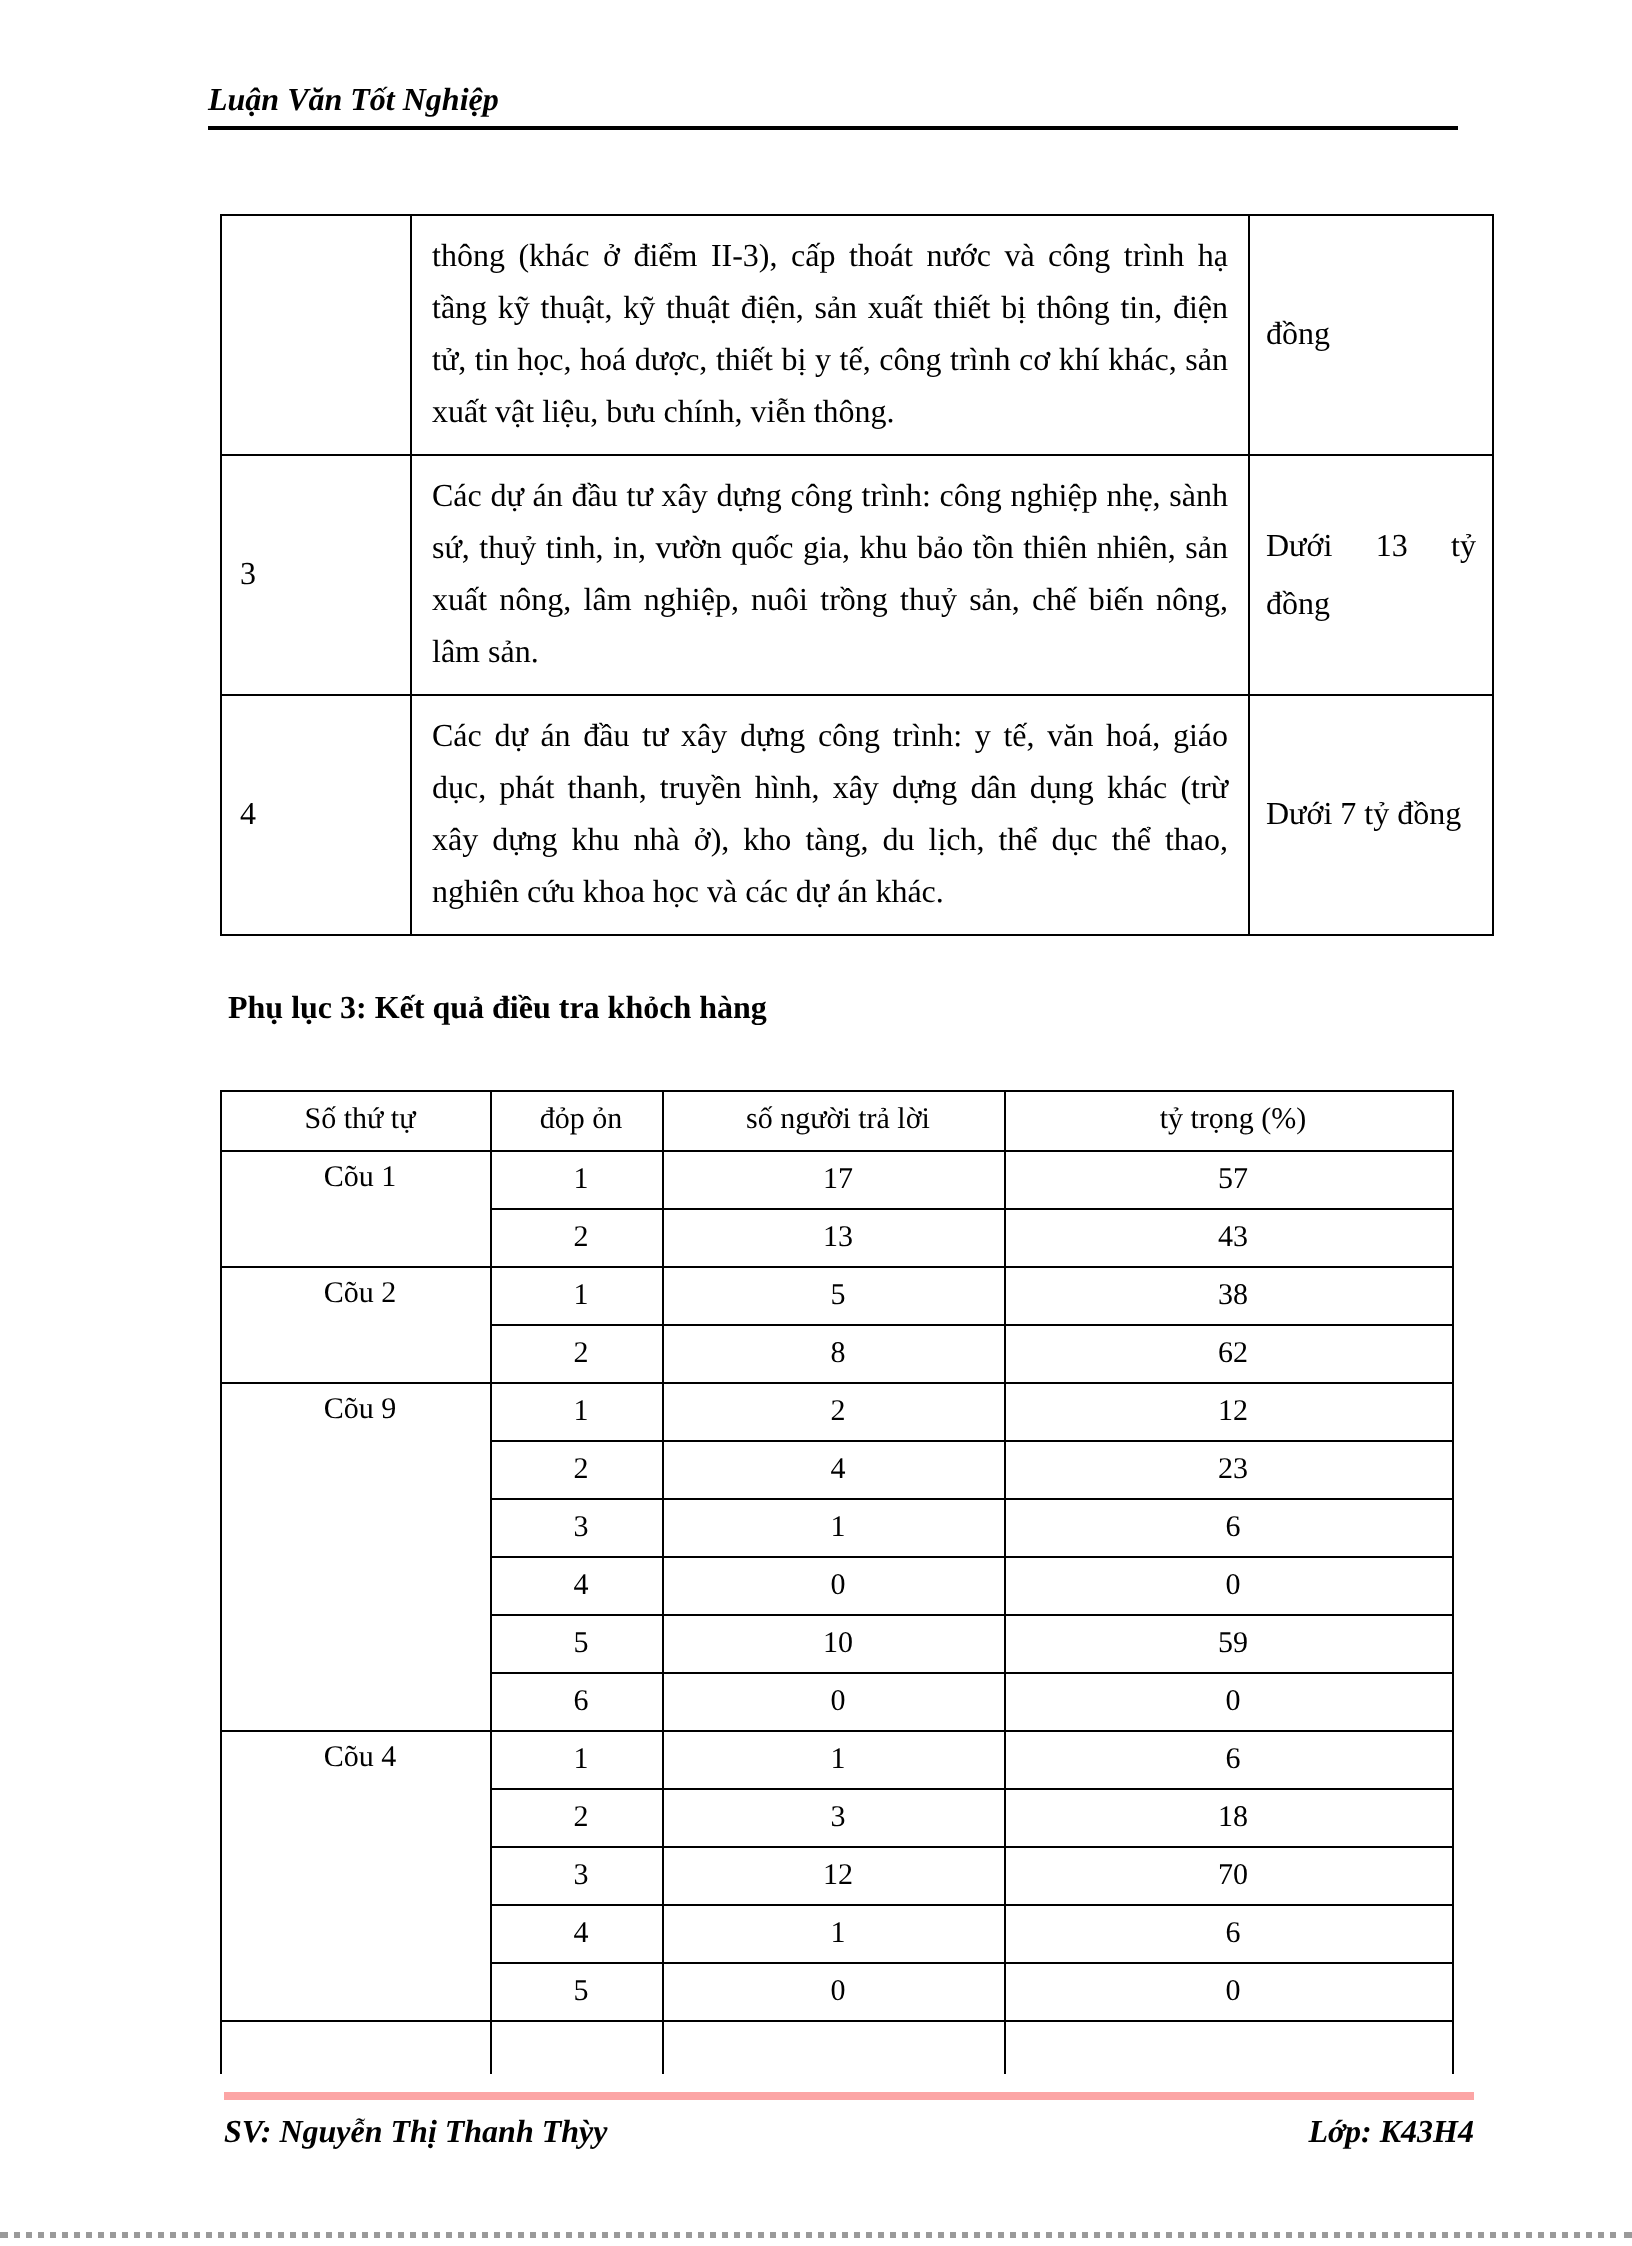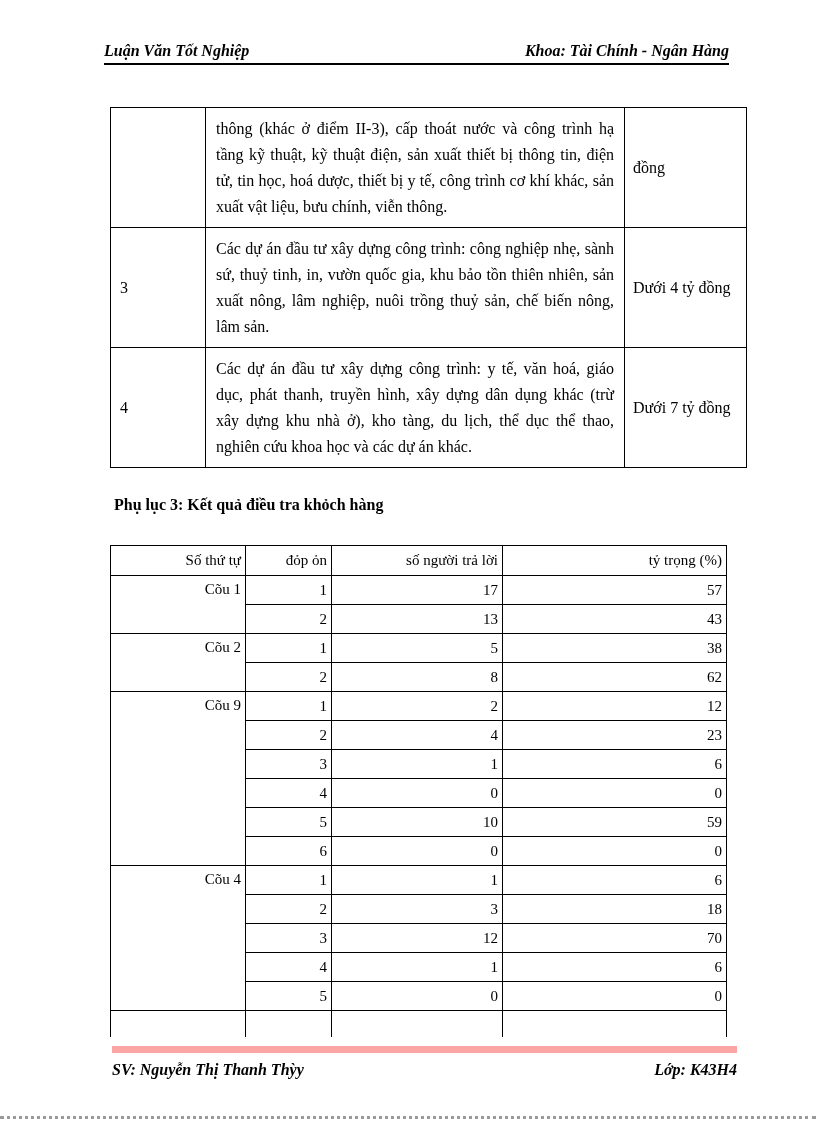--- a/index.html
+++ b/index.html
@@ -16,21 +16,21 @@
   .page-header {
     position:absolute; left:104px; top:42px; width:625px;
     display:flex; justify-content:space-between; align-items:flex-end;
     font-style:italic; font-weight:bold; font-size:16px;
     border-bottom:2px solid #000; padding-bottom:3px;
   }
   .page-footer {
     position:absolute; left:112px; top:1046px; width:625px;
     display:flex; justify-content:space-between;
     font-style:italic; font-weight:bold; font-size:16px;
-    border-top:7px solid #fca5a5; padding-top:8px;
+    border-top:4px solid #fca5a5; padding-top:8px;
   }
   .page-break-line {
     position:absolute; left:0; top:1116px; width:816px; height:0;
     border-top:3px dotted #9a9a9a;
   }
 
   table { border-collapse:collapse; }
   td, th { border:1px solid #000; }
 
   
@@ -50,52 +50,51 @@
     font-weight:bold; font-size:16px;
   }
 
   
   .t2wrap {
     position:absolute; left:110px; top:545px;
     width:620px; height:492px; overflow:hidden;
   }
   .t2 { width:616px; table-layout:fixed; }
   .t2 th, .t2 td {
-    font-size:15px; font-weight:normal; text-align:right;
+    font-size:15px; font-weight:normal; text-align:center;
     vertical-align:middle; padding:0 4px 0 8px;
   }
   .t2 thead tr { height:30px; }
   .t2 tbody tr { height:29px; }
   .t2 .grp { vertical-align:top; padding-top:5px; }
   .t2 tr.partial { height:44px; }
 </style>
 </head>
 <body>
 
 <div class="page-header">
   <span>Luận Văn Tốt Nghiệp</span>
-  <span>Khoa: Tài Chính - Ngân Hàng</span>
 </div>
 
 <table class="t1">
   <colgroup>
     <col style="width:95px">
       <col style="width:419px">
       <col style="width:122px">
   </colgroup>
   <tbody>
       <tr>
         <td class="num"></td>
         <td class="desc">thông (khác ở điểm II-3), cấp thoát nước và công trình hạ tầng kỹ thuật, kỹ thuật điện, sản xuất thiết bị thông tin, điện tử, tin học, hoá dược, thiết bị y tế, công trình cơ khí khác, sản xuất vật liệu, bưu chính, viễn thông.</td>
         <td class="amount">đồng</td>
       </tr>
       <tr>
         <td class="num">3</td>
         <td class="desc">Các dự án đầu tư xây dựng công trình: công nghiệp nhẹ, sành sứ, thuỷ tinh, in, vườn quốc gia, khu bảo tồn thiên nhiên, sản xuất nông, lâm nghiệp, nuôi trồng thuỷ sản, chế biến nông, lâm sản.</td>
-        <td class="amount">Dưới 4 tỷ đồng</td>
+        <td class="amount">Dưới 13 tỷ đồng</td>
       </tr>
       <tr>
         <td class="num">4</td>
         <td class="desc">Các dự án đầu tư xây dựng công trình: y tế, văn hoá, giáo dục, phát thanh, truyền hình, xây dựng dân dụng khác (trừ xây dựng khu nhà ở), kho tàng, du lịch, thể dục thể thao, nghiên cứu khoa học và các dự án khác.</td>
         <td class="amount">Dưới 7 tỷ đồng</td>
       </tr>
     </tbody>
 </table>
 
 <div class="appendix-heading">Phụ lục 3: Kết quả điều tra khỏch hàng</div>

